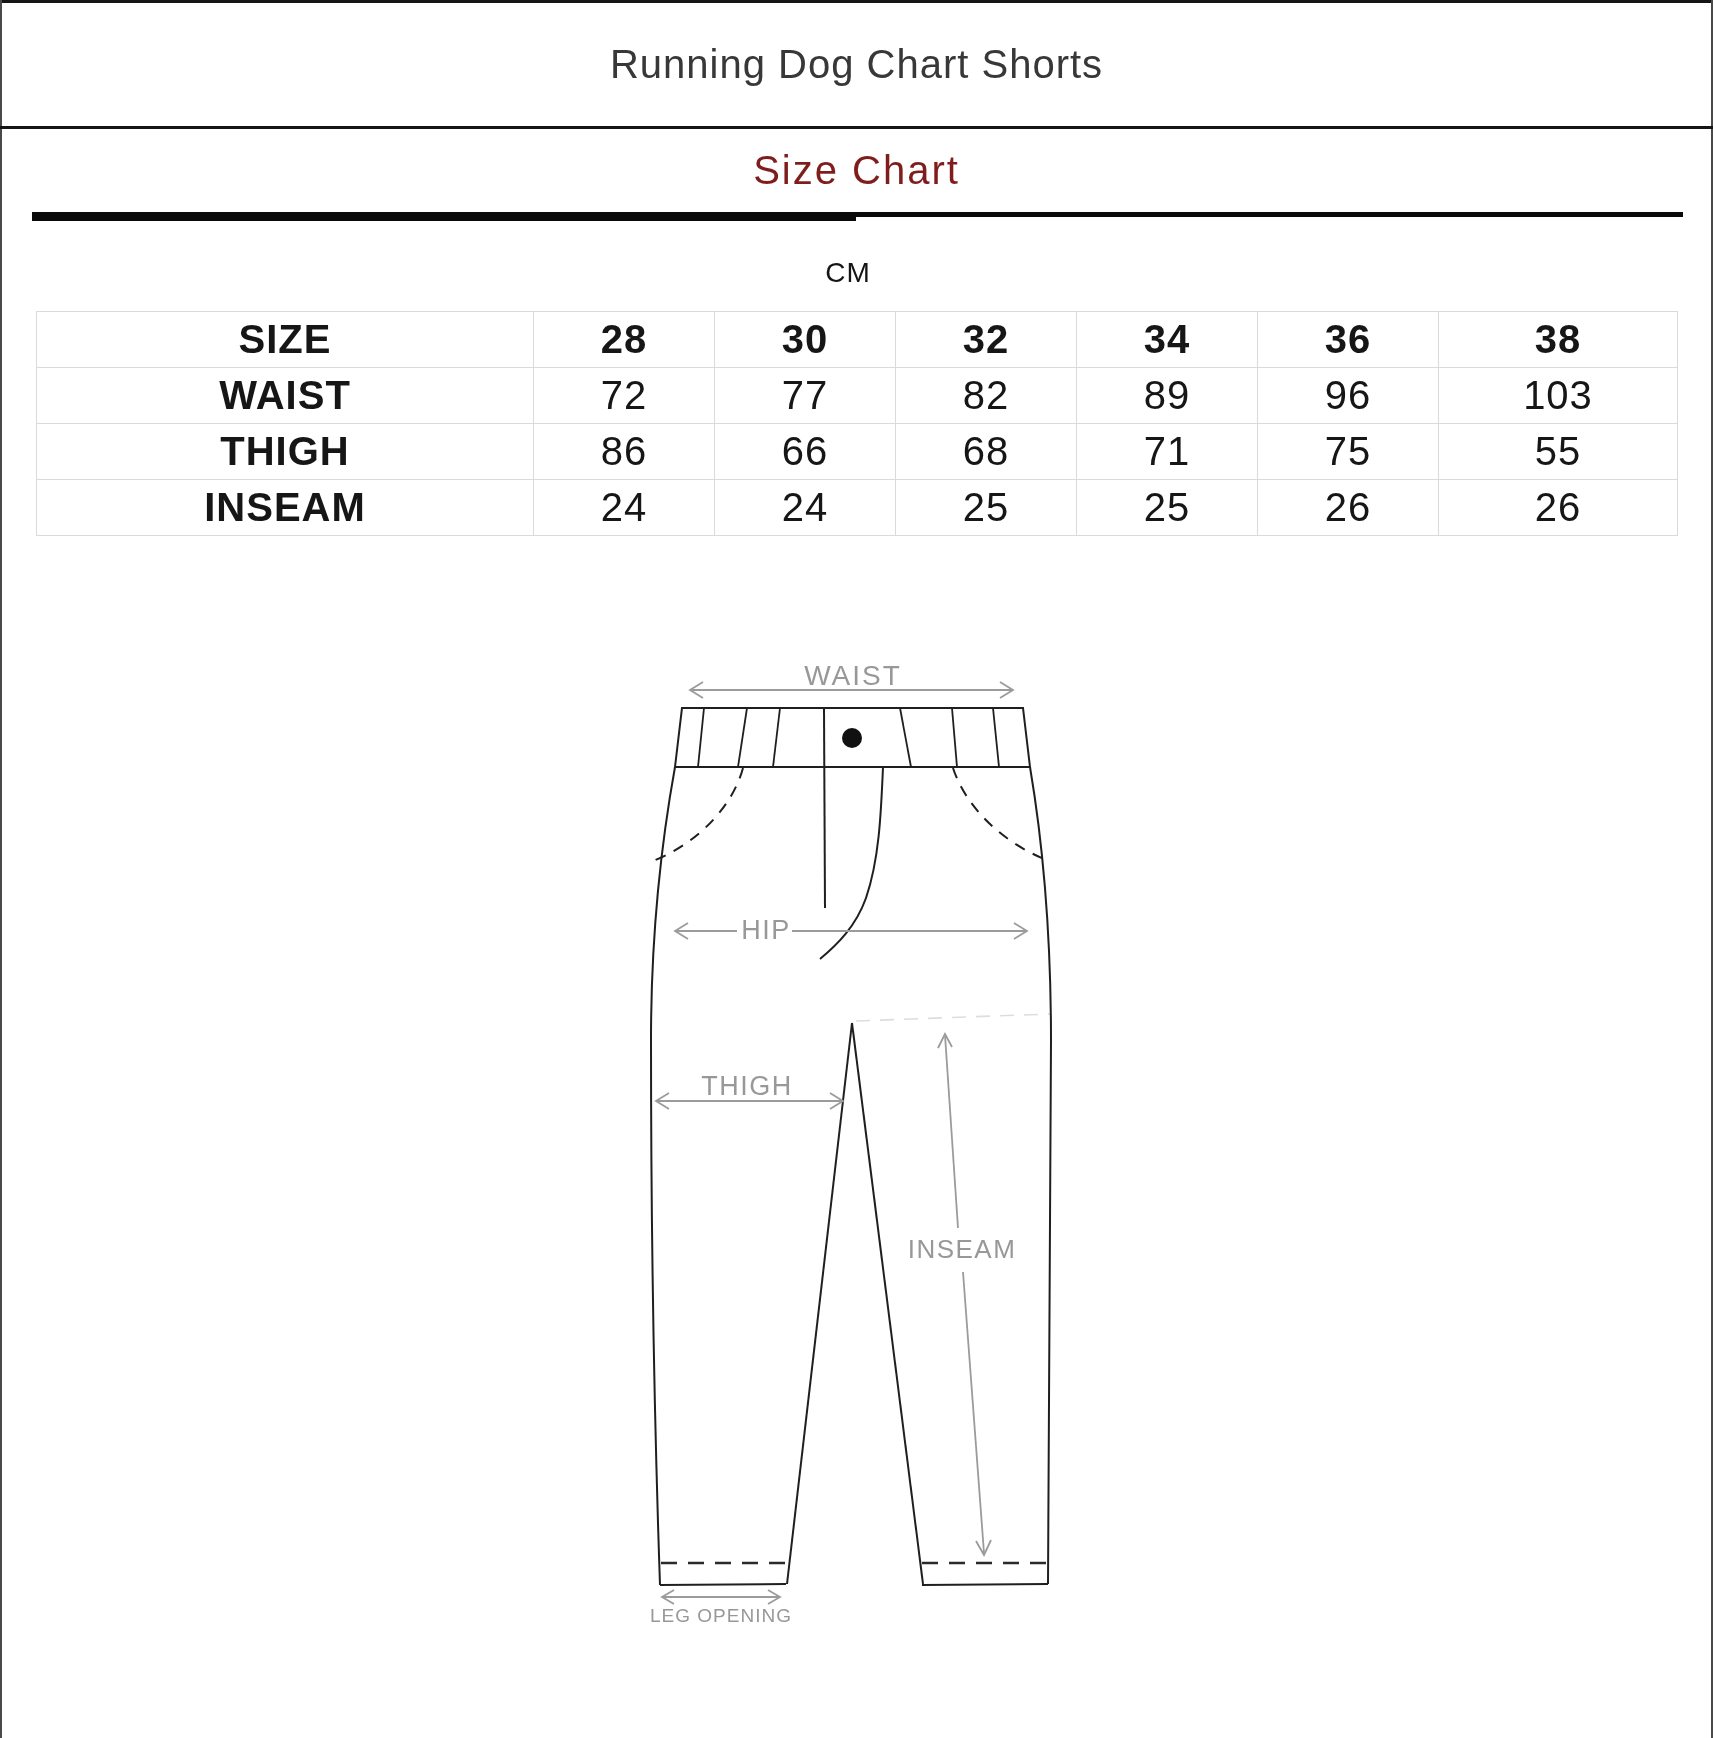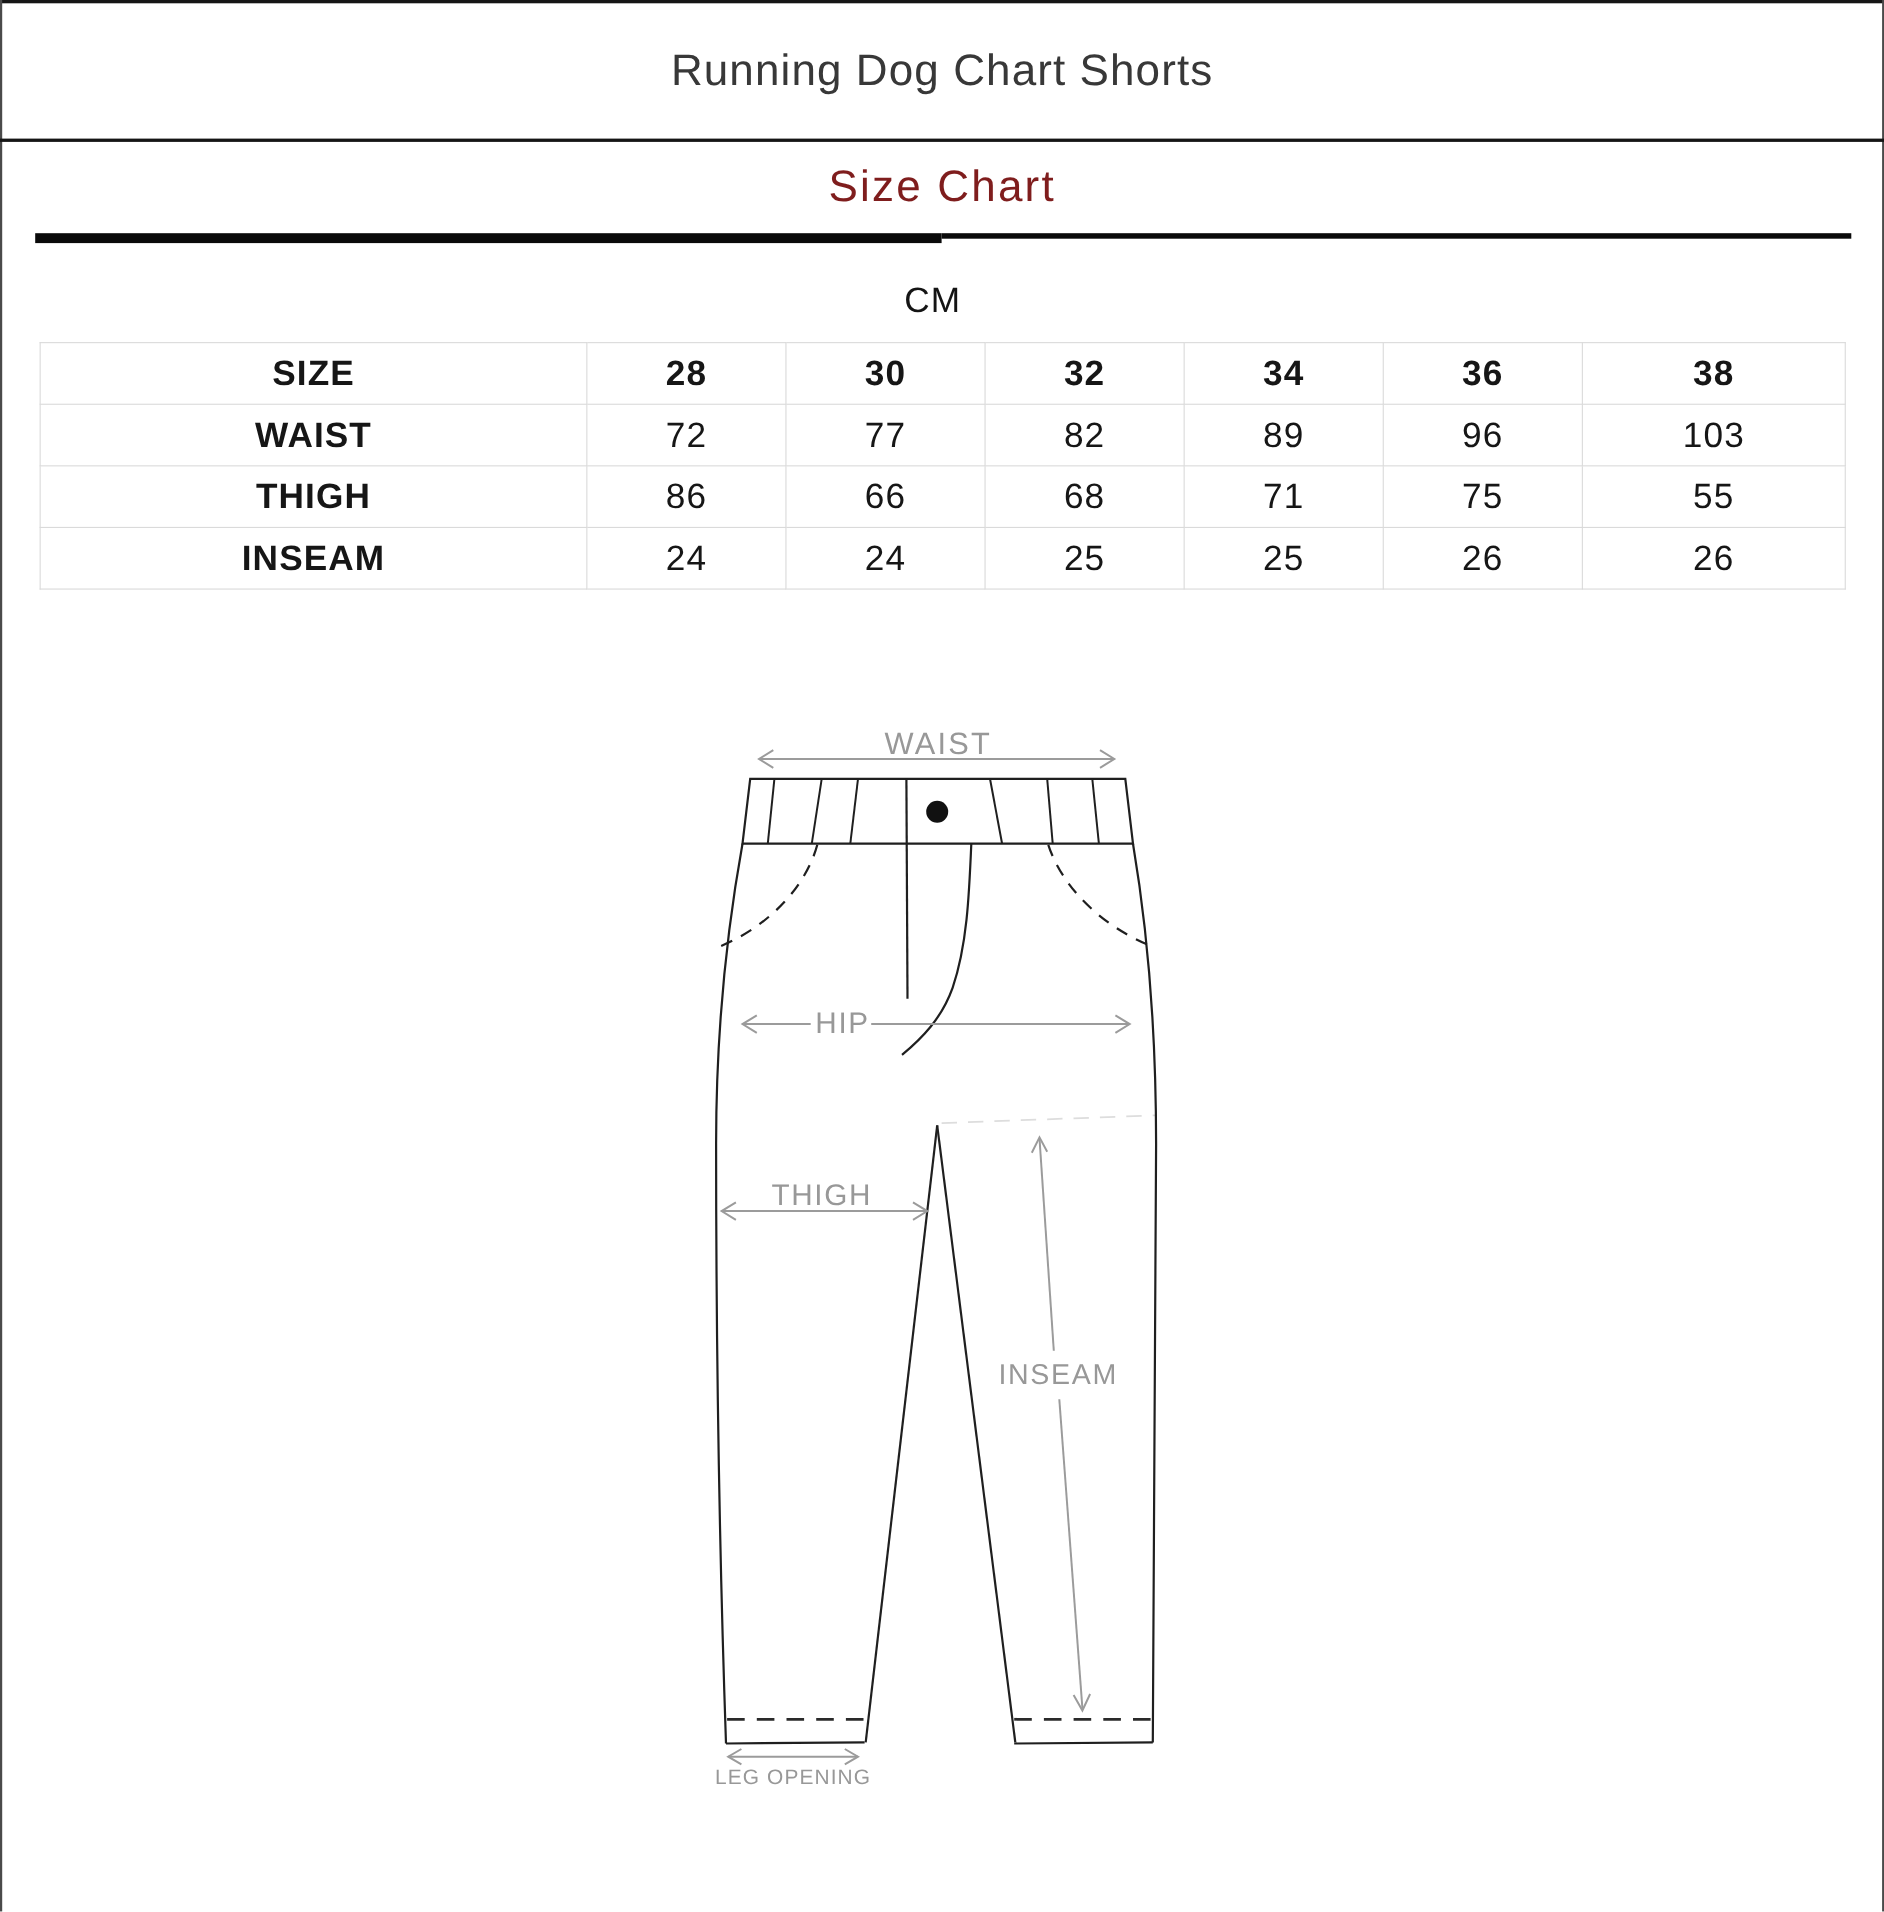--- a/index.html
+++ b/index.html
@@ -26,33 +26,33 @@
     position:absolute;left:0;top:129px;width:1713px;height:83px;
     display:flex;align-items:center;justify-content:center;
   }
   .subtitle{font-size:40px;color:#7f1d1d;letter-spacing:2px;font-weight:400;}
 
   .bar-left{position:absolute;left:32px;top:212px;width:824px;height:9px;background:#0a0a0a;}
   .bar-right{position:absolute;left:856px;top:212px;width:827px;height:5px;background:#0a0a0a;}
 
   .cm-label{
     position:absolute;left:0;top:256px;width:1696px;height:34px;
-    text-align:center;font-size:32px;line-height:34px;color:#141414;letter-spacing:1px;
+    text-align:center;font-size:28px;line-height:34px;color:#141414;letter-spacing:1px;
   }
 
   table.size-table{
     position:absolute;left:36px;top:311px;
     width:1641px;height:221px;
     border-collapse:collapse;table-layout:fixed;
     background:#fff;
   }
   table.size-table td{
     border:1.5px solid #dadada;
     text-align:center;vertical-align:middle;
-    font-size:32px;color:#161616;letter-spacing:1px;
+    font-size:40px;color:#161616;letter-spacing:1px;
     padding:0;height:55px;
   }
   table.size-table td.bold{font-weight:700;}
 
   .diagram-svg{position:absolute;left:630px;top:650px;}
   .diagram-svg text{
     font-family:"Liberation Sans", sans-serif;
     fill:#989898;
   }
 </style>

